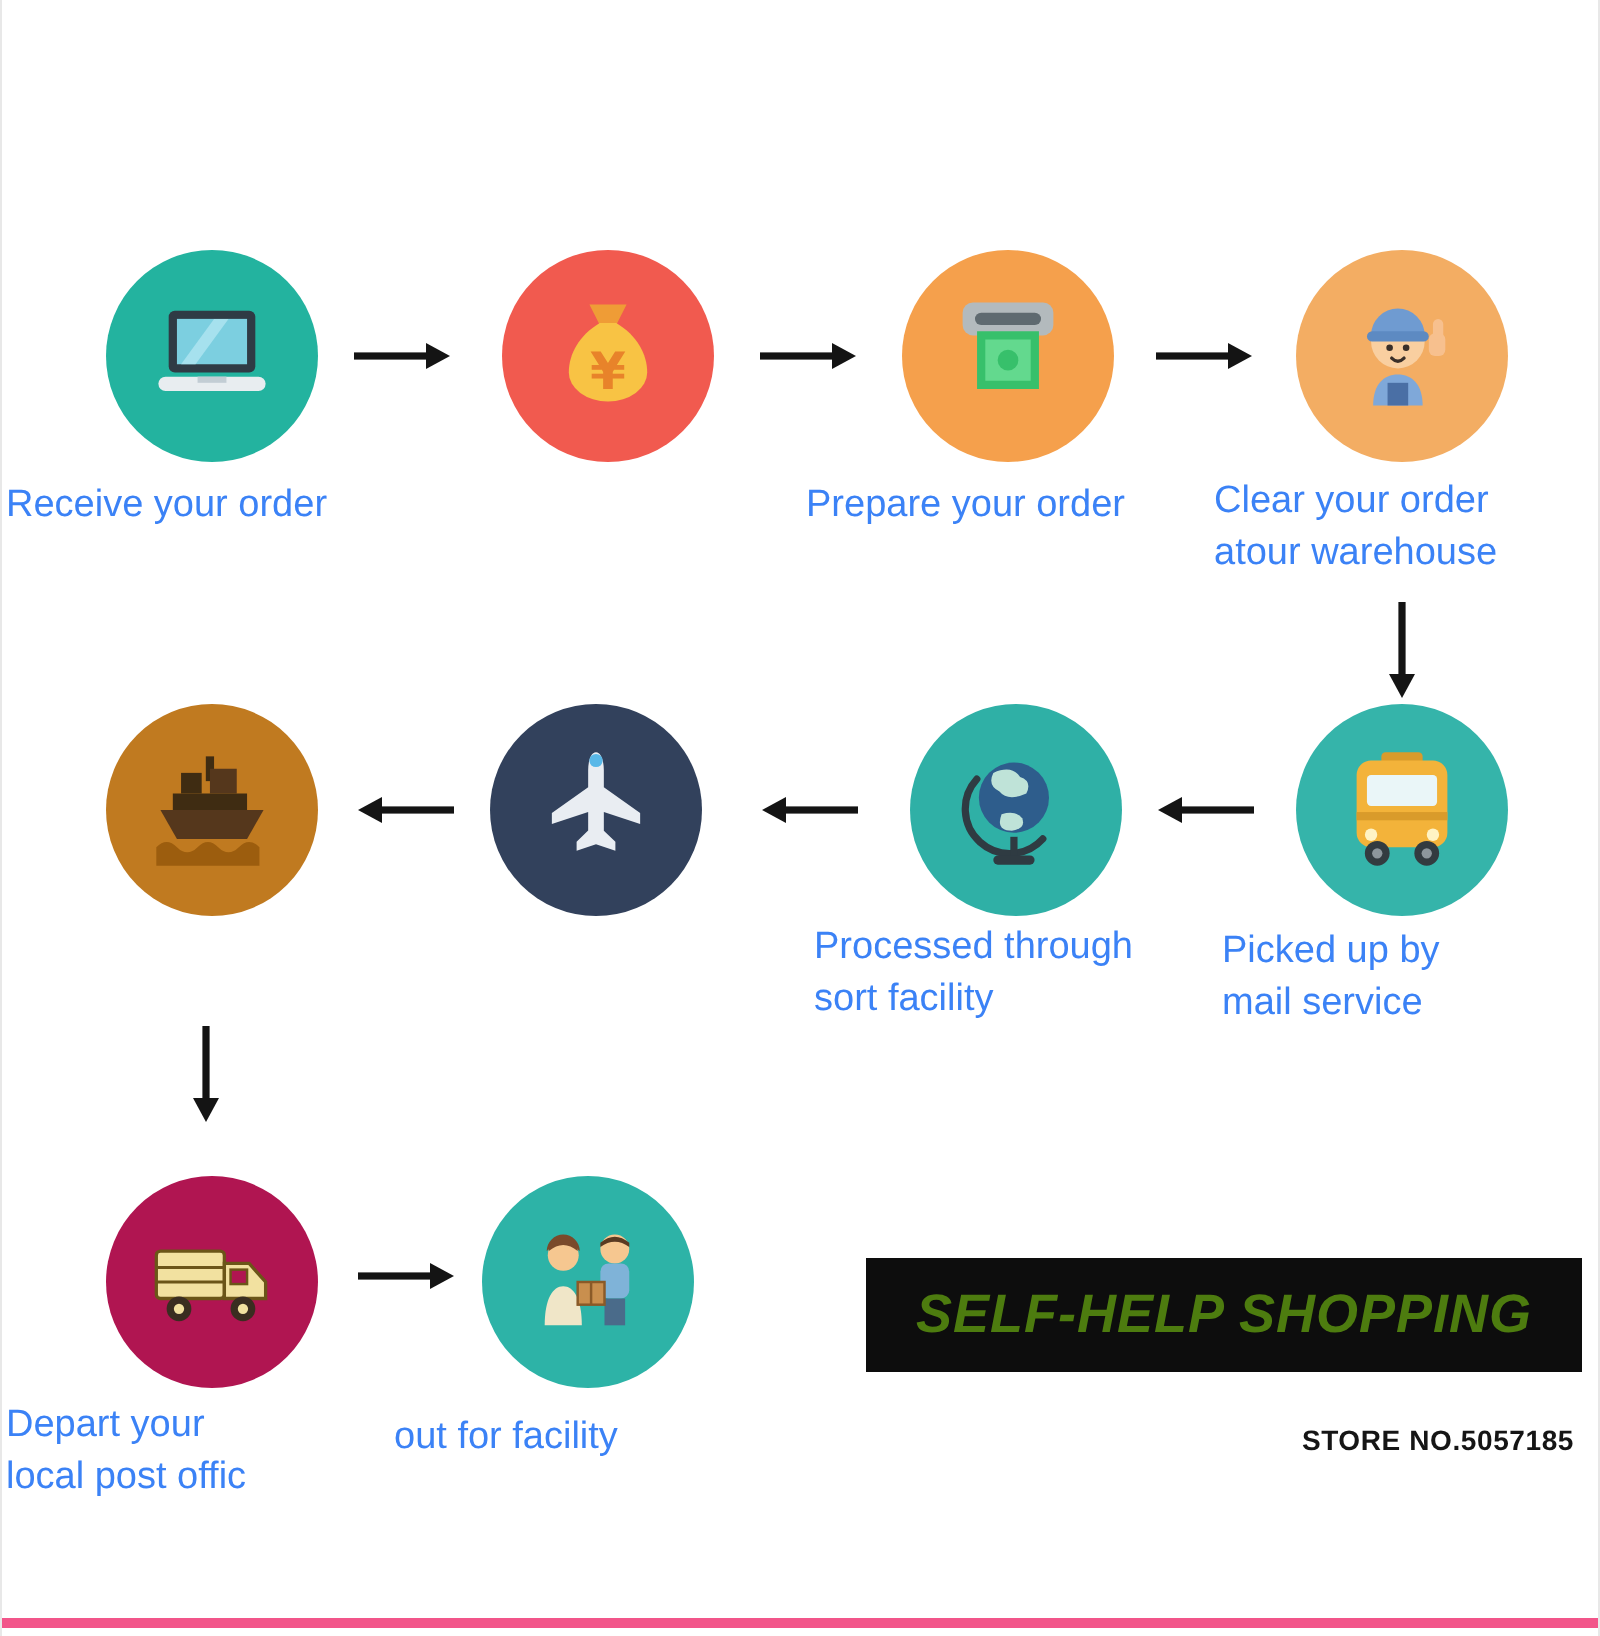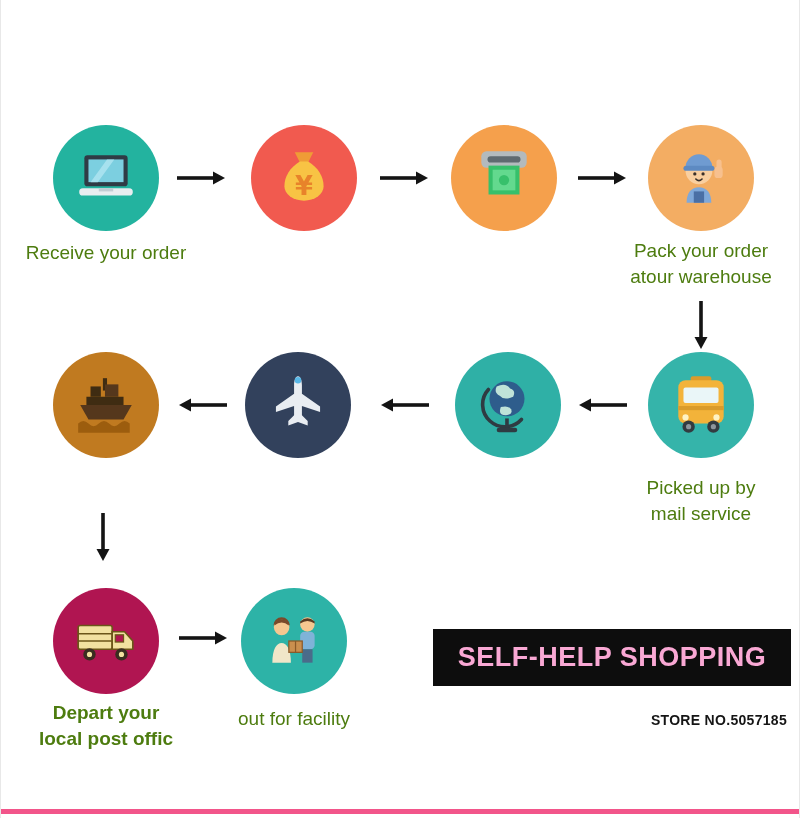--- a/index.html
+++ b/index.html
@@ -4,44 +4,44 @@
 <style>
   html,body{margin:0;padding:0;background:#ffffff;}
   .stage{
     position:relative;width:800px;height:818px;margin:0 auto;background:#ffffff;
     font-family:"Liberation Sans",sans-serif;overflow:hidden;box-sizing:border-box;
     border-left:1px solid #e8e8e8;border-right:1px solid #e8e8e8;
   }
   .circle{position:absolute;width:106px;height:106px;border-radius:50%;
     display:flex;align-items:center;justify-content:center;}
   .circle svg{width:66px;height:66px;display:block;}
-  .step-label{position:absolute;text-align:center;font-size:19px;line-height:1.38;
-    color:#4d7c0f;white-space:pre-line;}
+  .step-label{position:absolute;font-size:19px;line-height:1.38;
+    color:#3b82f6;white-space:pre-line;}
   .arrow{position:absolute;width:48px;height:16px;}
   .flip{transform:scaleX(-1);}
   .down{transform:rotate(90deg);}
   .banner{position:absolute;left:432px;top:629px;width:358px;height:57px;background:#0d0d0d;
     color:#ffffff;display:flex;align-items:center;justify-content:center;
     font-size:27px;font-weight:700;letter-spacing:.5px;}
   .store{position:absolute;right:12px;top:712px;font-size:14px;font-weight:600;
     color:#151515;letter-spacing:.3px;}
   .bottom-line{position:absolute;left:0;bottom:4px;width:800px;height:5px;background:#f2558a;}
 
   #c1{left:52px;top:125px;}  #c2{left:250px;top:125px;}  #c3{left:450px;top:125px;}  #c4{left:647px;top:125px;}
   #l1{left:2px;top:240px;width:206px;}  #l2{left:198px;top:238px;width:212px;}
   #l3{left:402px;top:240px;width:206px;}  #l4{left:606px;top:238px;width:188px;}
   #a1{left:176px;top:170px;}  #a2{left:379px;top:170px;}  #a3{left:577px;top:170px;}
   #d1{left:676px;top:317px;}
   #c5{left:647px;top:352px;}  #c6{left:454px;top:352px;}  #c7{left:244px;top:352px;}  #c8{left:52px;top:352px;}
-  #l5{left:610px;top:463px;width:180px;margin-top:12px;}  #l6{left:406px;top:461px;width:208px;}
+  #l5{left:610px;top:463px;width:180px;}  #l6{left:406px;top:461px;width:208px;}
   #l7{left:190px;top:463px;width:212px;}  #l8{left:2px;top:463px;width:206px;}
   #a4{left:578px;top:397px;}  #a5{left:380px;top:397px;}  #a6{left:178px;top:397px;}
   #d2{left:78px;top:529px;}
   #c9{left:52px;top:588px;}  #c10{left:240px;top:588px;}
-  #l9{left:2px;top:700px;width:206px;font-weight:bold;}  #l10{left:196px;top:706px;width:194px;}
+  #l9{left:2px;top:700px;width:206px;}  #l10{left:196px;top:706px;width:194px;}
   #a7{left:178px;top:630px;}
 </style>
 </head>
 <body>
 
 <div class="stage">
 
   <svg width="0" height="0" style="position:absolute">
     <defs>
       <g id="arrow-shape">
@@ -97,21 +97,22 @@
       <path d="M27 33 q3 3 6 0" stroke="#3a2f28" stroke-width="1.6" fill="none" stroke-linecap="round"></path>
       <path d="M18 56 c0-10 5-15 12-15 s12 5 12 15z" fill="#7fa8d9"></path>
       <rect x="25" y="45" width="10" height="11" fill="#4a6fa5"></rect>
     </svg>
   </div>
   <svg class="arrow down" id="d1" viewBox="0 0 48 16">
       <use href="#arrow-shape"></use>
     </svg>
 
   <div class="step-label" id="l1">Receive your order</div>
-  <div class="step-label" id="l4">Pack your order
+  <div class="step-label" id="l3">Prepare your order</div>
+  <div class="step-label" id="l4">Clear your order
 atour warehouse</div>
 
   <div class="circle" id="c5" style="background: rgb(53, 180, 170);">
     <svg viewBox="0 0 64 64">
       <rect x="22" y="4" width="20" height="8" rx="2" fill="#d99b2b"></rect>
       <rect x="10" y="8" width="44" height="42" rx="7" fill="#f3b33a"></rect>
       <rect x="15" y="15" width="34" height="15" rx="2" fill="#eaf6f8"></rect>
       <rect x="10" y="33" width="44" height="4" fill="#d99b2b"></rect>
       <circle cx="17" cy="44" r="3" fill="#fff3c4"></circle>
       <circle cx="47" cy="44" r="3" fill="#fff3c4"></circle>
@@ -155,20 +156,22 @@
       <path d="M7 32 h50 l-8 14 h-34 z" fill="#55371c"></path>
       <path d="M5 50 q5 -5 10 0 t10 0 t10 0 t10 0 t10 0 v9 h-50z" fill="#9c5d0e"></path>
     </svg>
   </div>
   <svg class="arrow down" id="d2" viewBox="0 0 48 16">
       <use href="#arrow-shape"></use>
     </svg>
 
   <div class="step-label" id="l5">Picked up by
 mail service</div>
+  <div class="step-label" id="l6">Processed through
+sort facility</div>
 
   <div class="circle" id="c9" style="background: rgb(176, 21, 81);">
     <svg viewBox="0 0 64 64">
       <rect x="5" y="17" width="33" height="23" rx="2" fill="#f2e1a0" stroke="#6b5518" stroke-width="1.6"></rect>
       <line x1="5" y1="25" x2="38" y2="25" stroke="#6b5518" stroke-width="1.4"></line>
       <line x1="5" y1="32" x2="38" y2="32" stroke="#6b5518" stroke-width="1.4"></line>
       <path d="M38 23 h12 l8 9 v8 h-20z" fill="#f2e1a0" stroke="#6b5518" stroke-width="1.6"></path>
       <rect x="41" y="26" width="8" height="7" fill="#b01551" stroke="#6b5518" stroke-width="1.2"></rect>
       <circle cx="16" cy="45" r="6" fill="#3a2d20"></circle>
       <circle cx="16" cy="45" r="2.5" fill="#f2e1a0"></circle>
@@ -191,17 +194,17 @@
       <rect x="40" y="40" width="10" height="13" fill="#4a6b8a"></rect>
       <rect x="27" y="32" width="13" height="11" fill="#c98f4e" stroke="#8a5a28" stroke-width="1.2"></rect>
       <line x1="33.5" y1="32" x2="33.5" y2="43" stroke="#8a5a28" stroke-width="1.2"></line>
     </svg>
   </div>
 
   <div class="step-label" id="l9">Depart your
 local post offic</div>
   <div class="step-label" id="l10">out for facility</div>
 
-  <div class="banner" style="background: rgb(13, 13, 13); color: #f9a8d4;">SELF-HELP SHOPPING</div>
+  <div class="banner" style="background: rgb(13, 13, 13); color: #4d7c0f; font-style: italic;">SELF-HELP SHOPPING</div>
   <div class="store">STORE NO.5057185</div>
   <div class="bottom-line" style="background: rgb(242, 85, 138);"></div>
 
 </div>
 
 </body></html>

